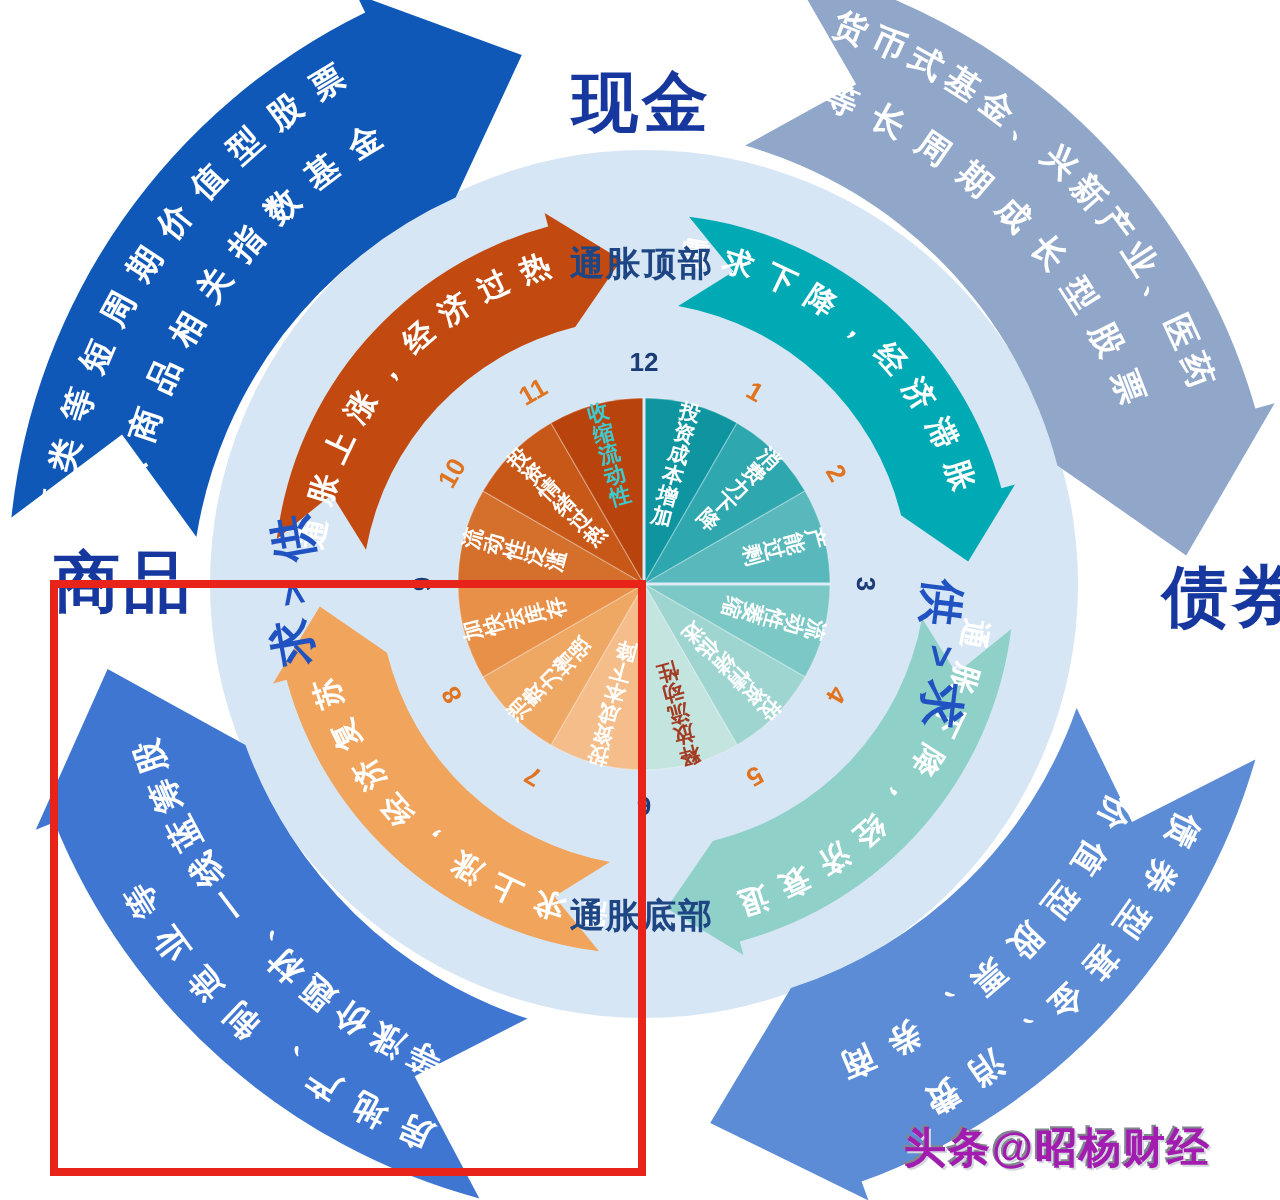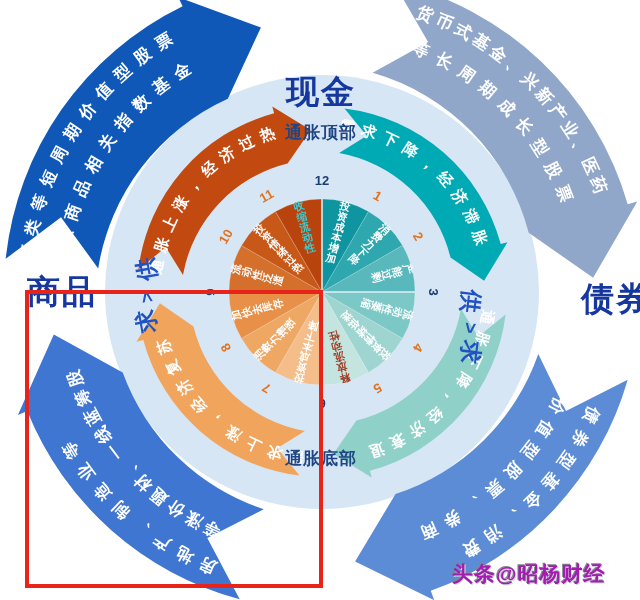--- a/index.html
+++ b/index.html
@@ -139,21 +139,21 @@
       <text font-size="16.5" font-weight="bold" fill="#ffffff" letter-spacing="9"><textPath href="#tp-out1" xlink:href="#tp-out1" startOffset="83.61111111111111%" text-anchor="middle">资源类等短周期价值型股票</textPath></text>
       <text font-size="16.5" font-weight="bold" fill="#ffffff" letter-spacing="9"><textPath href="#tp-out2" xlink:href="#tp-out2" startOffset="84.16666666666667%" text-anchor="middle">大宗商品相关指数基金</textPath></text>
       <text x="469" y="301" font-size="23" font-weight="bold" fill="#2152c1" text-anchor="middle" dominant-baseline="middle" transform="rotate(97 469 301)">供</text>
       <text x="469" y="328" font-size="19" font-weight="bold" fill="#2152c1" text-anchor="middle" dominant-baseline="middle" transform="rotate(97 469 328)">&gt;</text>
       <text x="469" y="352" font-size="23" font-weight="bold" fill="#2152c1" text-anchor="middle" dominant-baseline="middle" transform="rotate(97 469 352)">求</text>
       <text x="148" y="269" font-size="23" font-weight="bold" fill="#2152c1" text-anchor="middle" dominant-baseline="middle" transform="rotate(260 148 269)">供</text>
       <text x="148" y="297" font-size="19" font-weight="bold" fill="#2152c1" text-anchor="middle" dominant-baseline="middle" transform="rotate(260 148 297)">&gt;</text>
       <text x="148" y="321" font-size="23" font-weight="bold" fill="#2152c1" text-anchor="middle" dominant-baseline="middle" transform="rotate(260 148 321)">求</text>
     </svg>
 
-  <div class="corner-label" style="left:321px;top:52px;margin-top:40px;">现金</div>
+  <div class="corner-label" style="left:321px;top:52px;">现金</div>
   <div class="corner-label" style="left:573px;top:299px;margin-left:43px;">债券</div>
   <div class="corner-label" style="left:62px;top:292px;">商品</div>
 
   <div class="zone-label" style="left:321px;top:132px;">通胀顶部</div>
   <div class="zone-label" style="left:321px;top:458px;">通胀底部</div>
 
   <div id="highlight-box"></div>
   <div id="watermark">头条@昭杨财经</div>
 </div>
 

